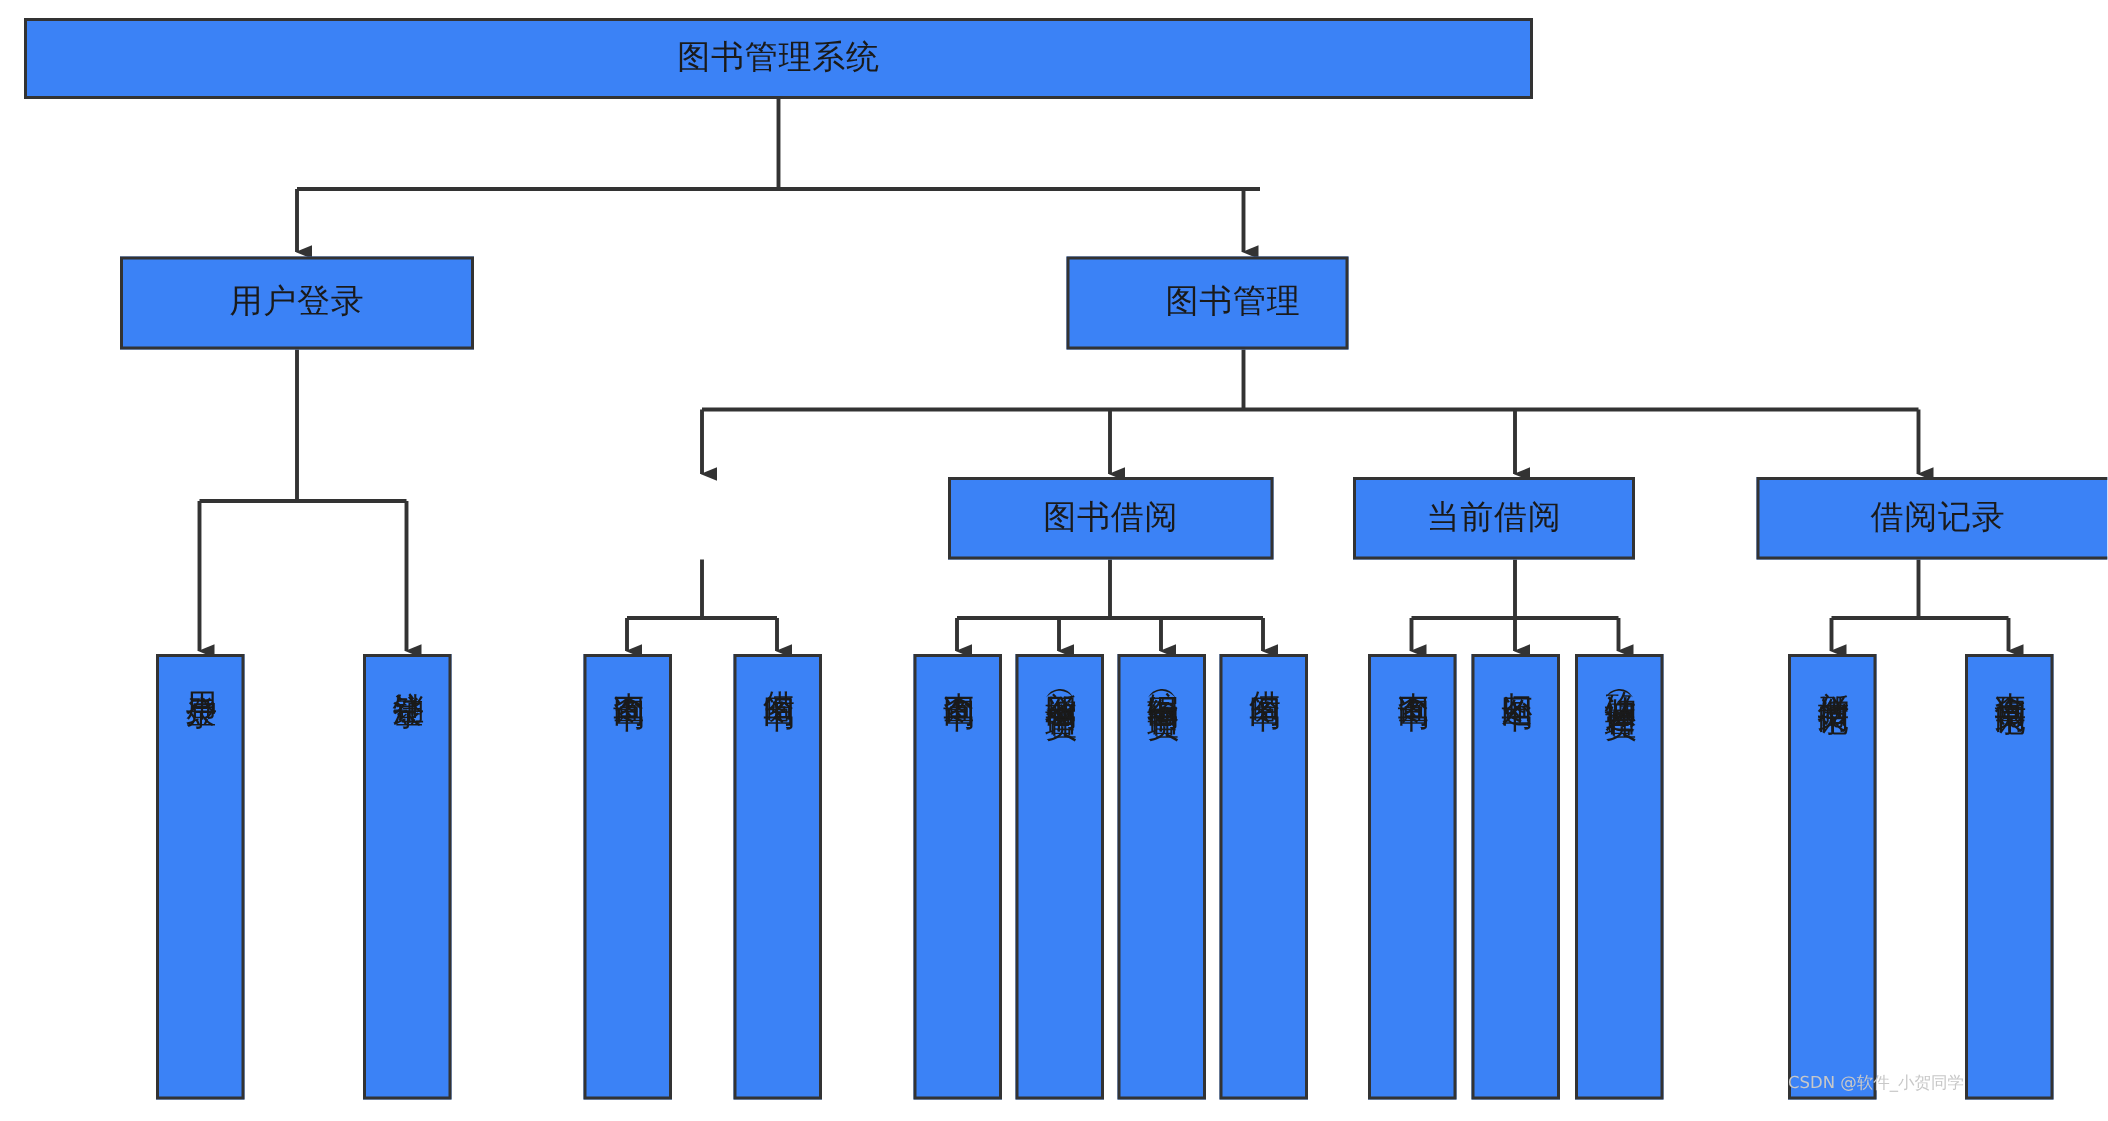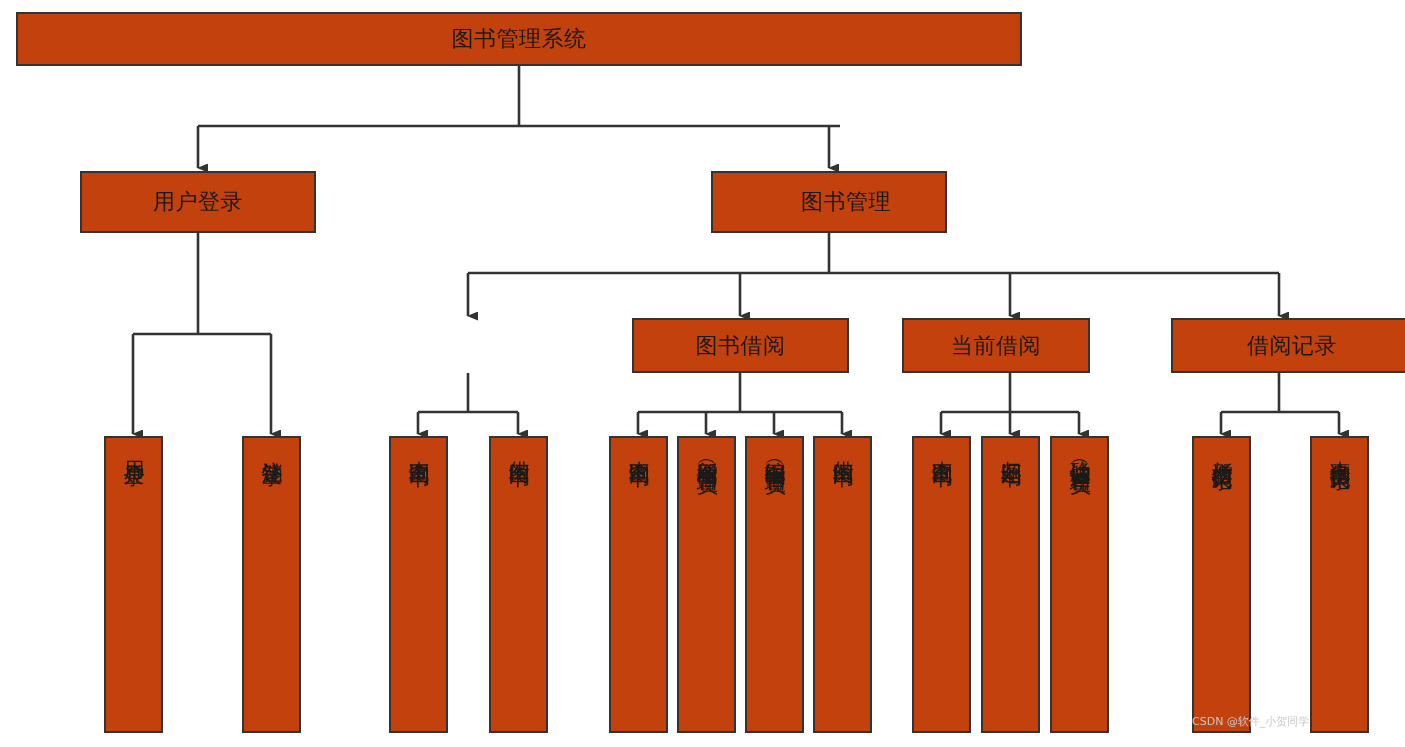--- a/index.html
+++ b/index.html
@@ -21,21 +21,21 @@
     position: absolute;
     left: 0;
     top: 0;
     width: 1405px;
     height: 747px;
     pointer-events: none;
   }
   .node {
     position: absolute;
     box-sizing: border-box;
-    background: #c2410c;
+    background: #3b82f6;
     border: 2px solid #333333;
     display: flex;
     align-items: center;
     justify-content: center;
     z-index: 2;
   }
   .node.root {
     border-width: 2px;
   }
   .node-label {
@@ -127,21 +127,21 @@
     </g>
   </svg>
 
   <div class="node root" style="left:16px; top:12px; width:1006px; height:54px;">
     <span class="node-label">图书管理系统</span>
   </div>
 
   <div class="node" style="left:80px; top:171px; width:236px; height:62px;">
     <span class="node-label">用户登录</span>
   </div>
-  <div class="node" style="left:711px; top:171px; width:236px; height:62px;padding-left:34px;">
+  <div class="node" style="left:711px; top:171px; width:188px; height:62px;padding-left:34px;">
     <span class="node-label">图书管理</span>
   </div>
 
   <div class="node" style="left:632px; top:318px; width:217px; height:55px;">
     <span class="node-label">图书借阅</span>
   </div>
   <div class="node" style="left:902px; top:318px; width:188px; height:55px;">
     <span class="node-label">当前借阅</span>
   </div>
   <div class="node" style="left:1171px; top:318px; width:242px; height:55px;">

